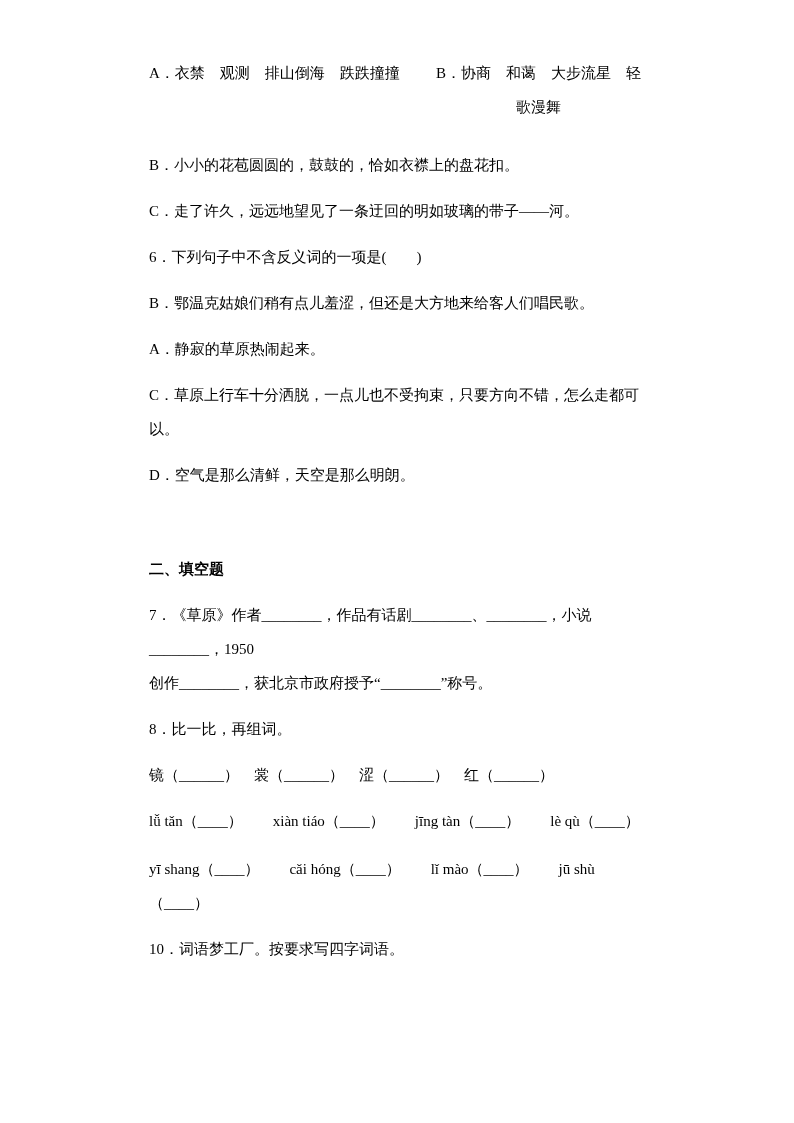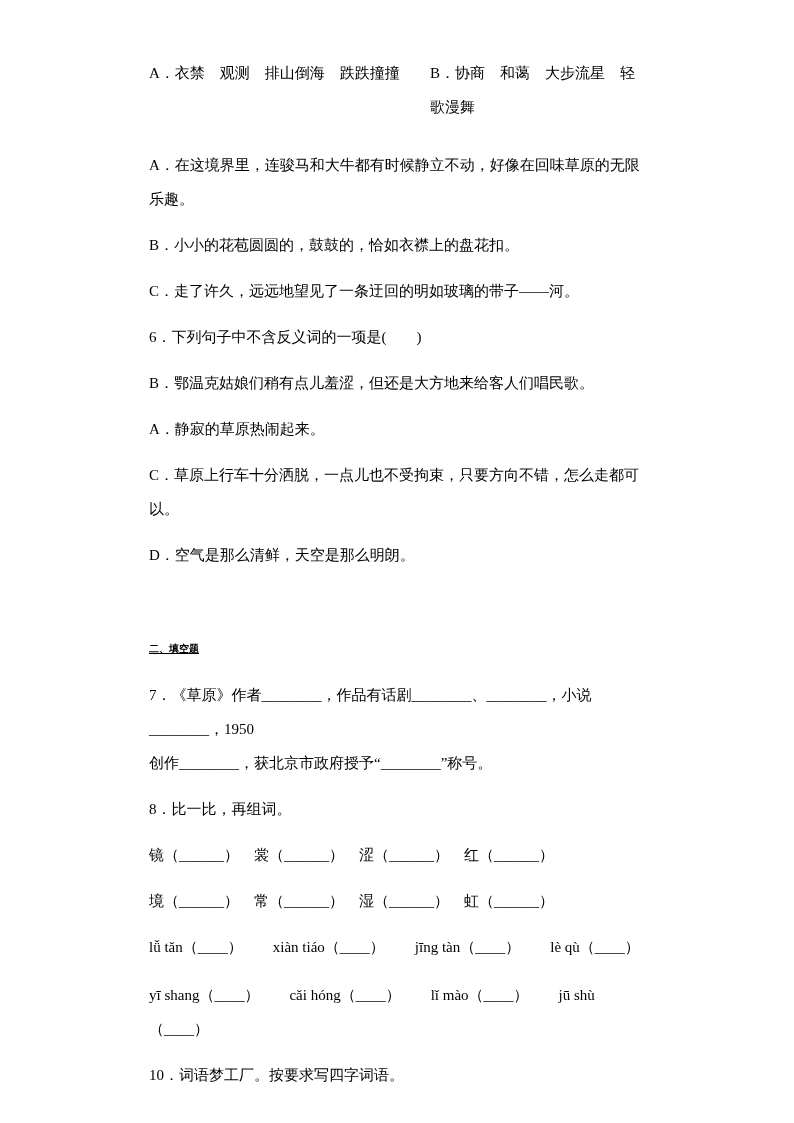--- a/index.html
+++ b/index.html
@@ -25,28 +25,28 @@
     display: flex;
     margin-bottom: 12px;
     white-space: pre-wrap;
   }
   .opt-row .opt-left {
     flex: 0 0 281px;
     width: 281px;
   }
   .opt-row .opt-right {
     flex: 1;
+    text-align: center;
   }
   .section-title {
     font-weight: bold;
-    font-size: 10px;
+    font-size: 15px;
     margin-top: 60px;
     margin-bottom: 12px;
     white-space: pre-wrap;
-    text-decoration: underline;
   }
   .q7-block {
     margin-bottom: 12px;
   }
   .q7-block .line {
     white-space: pre-wrap;
   }
   .extra-gap {
     margin-top: 14px;
   }
@@ -56,39 +56,37 @@
 
 <div class="page">
 
   <div class="opt-row">
     <span class="opt-left">A．衣禁　观测　排山倒海　跌跌撞撞</span>
     <span class="opt-right">B．协商　和蔼　大步流星　轻歌漫舞</span>
   </div>
   <div class="opt-row">
   </div>
 
-  <p class="para">A．在这境界里，连骏马和大牛都有时候静立不动，好像在回味草原的无限乐趣。</p>
   <p class="para">B．小小的花苞圆圆的，鼓鼓的，恰如衣襟上的盘花扣。</p>
   <p class="para">C．走了许久，远远地望见了一条迂回的明如玻璃的带子——河。</p>
 
   <p class="para">6．下列句子中不含反义词的一项是(　　)</p>
   <p class="para">B．鄂温克姑娘们稍有点儿羞涩，但还是大方地来给客人们唱民歌。</p>
   <p class="para">A．静寂的草原热闹起来。</p>
   <p class="para">C．草原上行车十分洒脱，一点儿也不受拘束，只要方向不错，怎么走都可以。</p>
   <p class="para">D．空气是那么清鲜，天空是那么明朗。</p>
 
   <h2 class="section-title">二、填空题</h2>
 
   <div class="q7-block">
     <div class="line">7．《草原》作者________，作品有话剧________、________，小说________，1950</div>
     <div class="line">创作________，获北京市政府授予“________”称号。</div>
   </div>
 
   <p class="para">8．比一比，再组词。</p>
   <p class="para">镜（______）　裳（______）　涩（______）　红（______）</p>
-  <p class="para">境（______）　常（______）　湿（______）　虹（______）</p>
 
   <p class="para">lǚ tǎn（____）　　xiàn tiáo（____）　　jīng tàn（____）　　lè qù（____）</p>
   <p class="para extra-gap">yī shang（____）　　cǎi hóng（____）　　lǐ mào（____）　　jū shù（____）</p>
 
   <p class="para">10．词语梦工厂。按要求写四字词语。</p>
 
 </div>
 
 </body></html>

